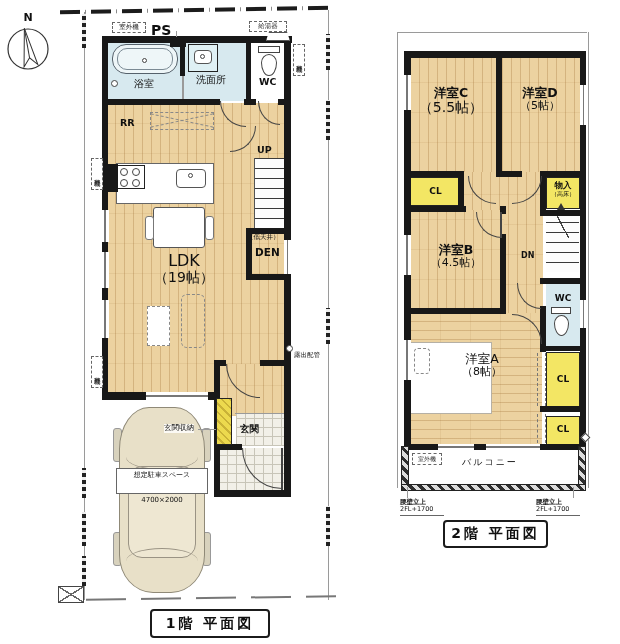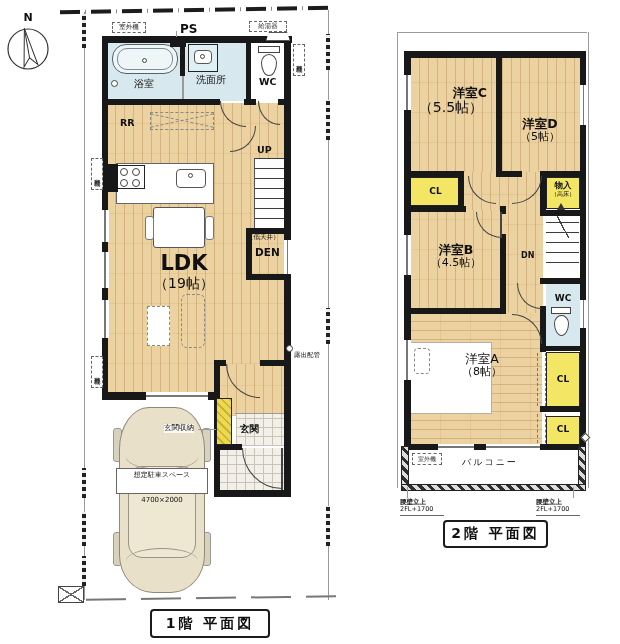--- a/index.html
+++ b/index.html
@@ -145,34 +145,34 @@
   <div style="position:absolute;left:126px;top:444px;width:72px;height:26px;border-bottom:1.2px solid #9a9384;border-radius:50%;"></div>
   <div style="position:absolute;left:126px;top:548px;width:72px;height:26px;border-top:1.2px solid #9a9384;border-radius:50%;"></div>
   <div class="whitebox lbl c" style="left:116px;top:468px;width:92px;height:26px;font-size:7px;padding-top:3px;">
     <span style="display:block;">想定駐車スペース</span>
     <span style="display:block;margin-top:17px;">4700×2000</span>
   </div>
 
   <div class="lbl" style="left:134px;top:78px;font-size:10px;">浴室</div>
   <div class="lbl" style="left:196px;top:74px;font-size:10px;">洗面所</div>
   <div class="lbl" style="left:259px;top:77px;font-size:9.5px;font-weight:600;">WC</div>
-  <div class="lbl" style="left:180px;top:23px;font-size:12px;font-weight:600;">PS</div>
+  <div class="lbl" style="left:151px;top:23px;font-size:14px;font-weight:600;">PS</div>
   <div class="thin" style="left:176px;top:31px;width:1px;height:6px;"></div>
   <div class="dbox" style="left:249px;top:21px;width:38px;height:11px;font-size:6.5px;">給湯器</div>
   <div style="position:absolute;left:266px;top:32px;width:24px;height:9px;border:1px solid #555;background:#fff;clip-path:polygon(12% 0,88% 0,100% 100%,0 100%);"></div>
   <div class="dbox" style="left:112px;top:22px;width:34px;height:11px;font-size:6.5px;">室外機</div>
   <div class="dbox vtxt" style="left:293px;top:44px;width:12px;height:32px;font-size:6.5px;">室外機</div>
   <div class="dbox vtxt" style="left:91px;top:158px;width:12px;height:32px;font-size:6.5px;">室外機</div>
   <div class="dbox vtxt" style="left:91px;top:356px;width:12px;height:32px;font-size:6.5px;">室外機</div>
   <div class="lbl" style="left:120px;top:118px;font-size:9.5px;font-weight:700;">RR</div>
   <div class="lbl" style="left:257px;top:145px;font-size:9.5px;font-weight:700;">UP</div>
   <div class="lbl" style="left:247px;top:234px;font-size:6.5px;">（低天井）</div>
   <div class="lbl" style="left:255px;top:247px;font-size:10.5px;font-weight:700;">DEN</div>
   <div class="lbl c" style="left:144px;top:252px;width:80px;">
-    <span style="display:block;font-size:21px;font-weight:700;">LDK</span>
+    <span style="display:block;font-size:16px;font-weight:400;">LDK</span>
     <span style="display:block;font-size:14px;">（19帖）</span>
   </div>
   <div class="lbl" style="left:164px;top:424px;font-size:7.5px;background:rgba(255,255,255,.8);">玄関収納</div>
   <div class="thin" style="left:198px;top:429px;width:18px;height:1px;"></div>
   <div class="lbl" style="left:240px;top:424px;font-size:9.5px;font-weight:600;">玄関</div>
   <div class="circ" style="left:286px;top:345px;width:7px;height:7px;"></div>
   <div class="lbl" style="left:294px;top:352px;font-size:6.5px;background:#fff;">露出配管</div>
 
 
   <div class="title" style="left:150px;top:609px;width:120px;height:29px;">1階 平面図</div>
@@ -238,25 +238,25 @@
   <div class="arc-bl" style="left:517px;top:283px;width:24px;height:26px;"></div>
   <div class="arc-tr" style="left:512px;top:314px;width:30px;height:30px;"></div>
 
   <div class="hwall" style="left:401px;top:446px;width:8px;height:44px;"></div>
   <div class="hwall" style="left:578px;top:446px;width:8px;height:44px;"></div>
   <div class="hwall" style="left:401px;top:484px;width:185px;height:7px;"></div>
   <div class="dbox" style="left:412px;top:453px;width:30px;height:12px;font-size:6px;">室外機</div>
   <div class="lbl" style="left:462px;top:457px;font-size:9px;letter-spacing:2px;">バルコニー</div>
 
   <div class="lbl c" style="left:415px;top:86px;width:72px;">
-    <span style="display:block;font-size:12.5px;font-weight:600;text-align:right;">洋室C</span>
+    <span style="display:block;font-size:12.5px;font-weight:600;">洋室C</span>
     <span style="display:block;font-size:14px;">（5.5帖）</span>
   </div>
   <div class="lbl c" style="left:504px;top:86px;width:72px;">
-    <span style="display:block;font-size:12.5px;font-weight:600;margin-top:31px;">洋室D</span>
+    <span style="display:block;font-size:12.5px;font-weight:600;">洋室D</span>
     <span style="display:block;font-size:11px;">（5帖）</span>
   </div>
   <div class="lbl c" style="left:420px;top:243px;width:72px;">
     <span style="display:block;font-size:12.5px;font-weight:600;">洋室B</span>
     <span style="display:block;font-size:11px;">（4.5帖）</span>
   </div>
   <div class="lbl c" style="left:446px;top:352px;width:72px;">
     <span style="display:block;font-size:12.5px;font-weight:400;">洋室A</span>
     <span style="display:block;font-size:11px;">（8帖）</span>
   </div>

